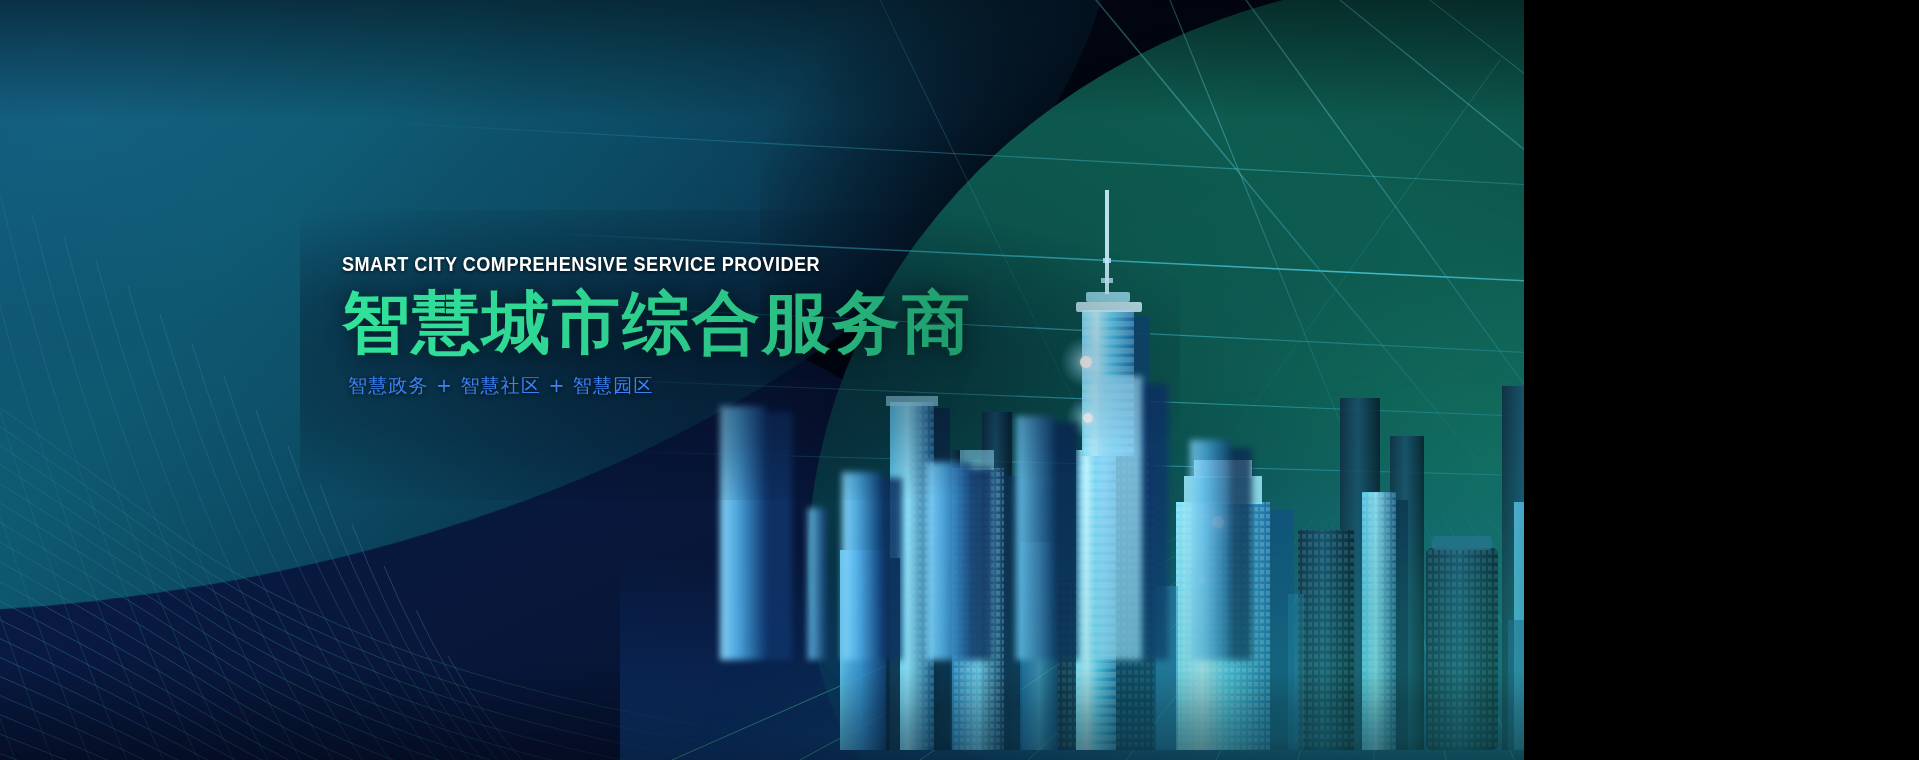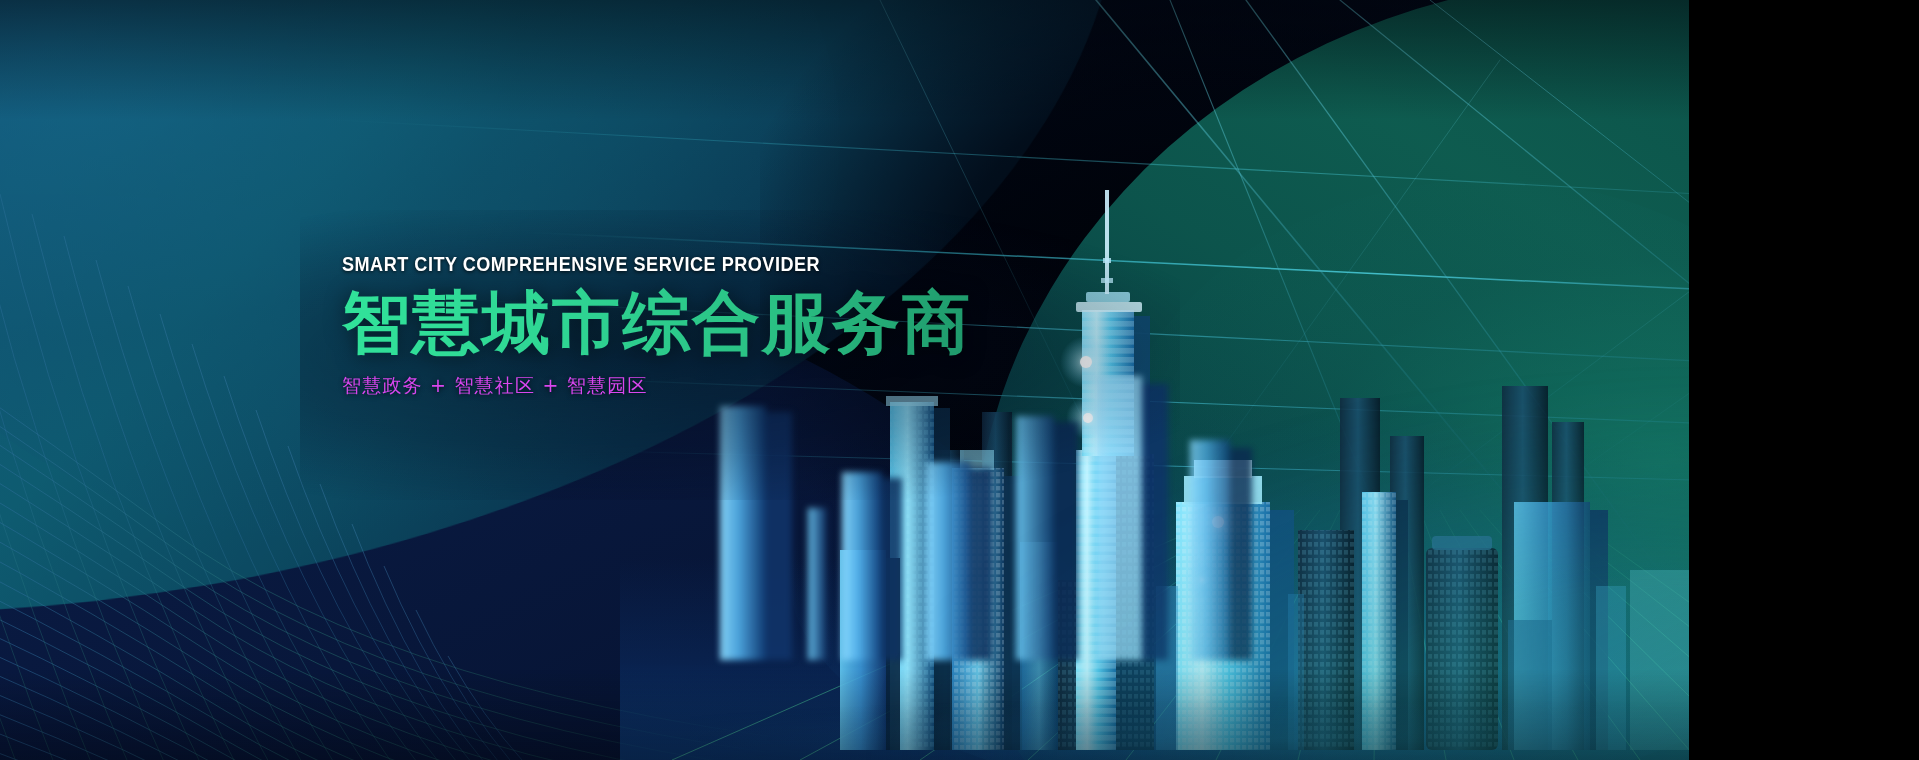--- a/index.html
+++ b/index.html
@@ -7,21 +7,21 @@
   html,body{
     width:1919px; height:760px;
     background:#000;
     font-family:"Liberation Sans","DejaVu Sans",sans-serif;
     overflow:hidden;
   }
 
   
   .banner{
     position:relative;
-    width:1689px; height:760px;
+    width:1524px; height:760px;
     overflow:hidden;
     background:#020b1c;
   }
 
   
   .bg-base{
     position:absolute; inset:0;
     background:
       radial-gradient(120% 95% at 62% 52%, rgba(0,0,0,.93) 0%, rgba(1,8,20,.75) 38%, rgba(3,16,38,0) 72%),
       linear-gradient(118deg,#124f6e 0%, #0e3f5e 9%, #072646 22%, #04152f 38%, #030f26 55%, #020b1c 78%, #01070f 100%);
@@ -160,23 +160,24 @@
     color:transparent;
     -webkit-text-fill-color:transparent;
     filter:drop-shadow(0 2px 10px rgba(0,0,0,.6));
     margin-bottom:12px;
   }
   .subline{
     font-family:"DejaVu Sans","Liberation Sans",sans-serif;
     font-size:19px;
     font-weight:normal;
     letter-spacing:1.2px;
-    color:#d946ef;
+    color:#3b82f6;
     white-space:nowrap;
     text-shadow:0 1px 5px rgba(0,0,0,.8);
+    margin-left:6px;
   }
 
   
   .copy-plate{
     position:absolute;
     left:300px; top:210px;
     width:880px; height:290px;
     background:radial-gradient(ellipse at 38% 50%, rgba(3,10,28,.55) 0%, rgba(3,10,28,.28) 48%, rgba(3,10,28,0) 80%);
     z-index:35;
     pointer-events:none;

